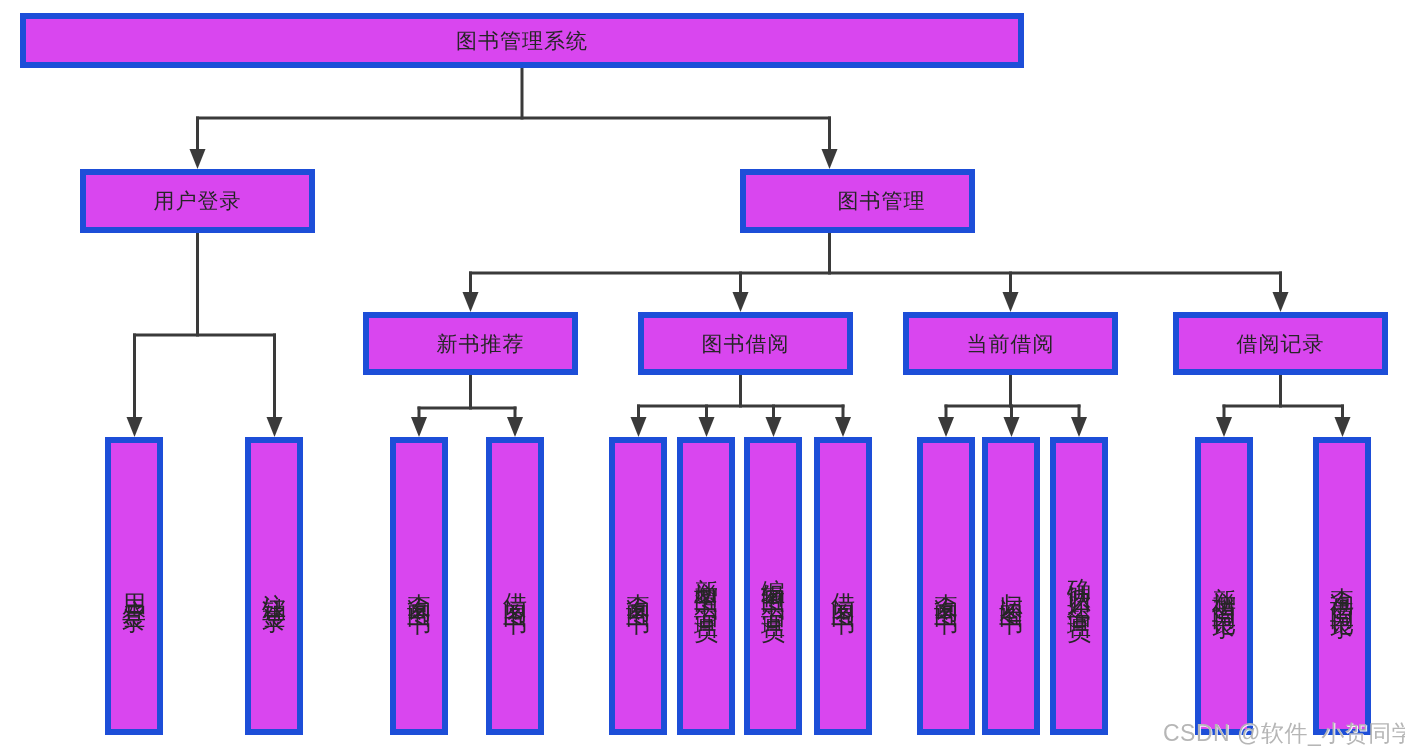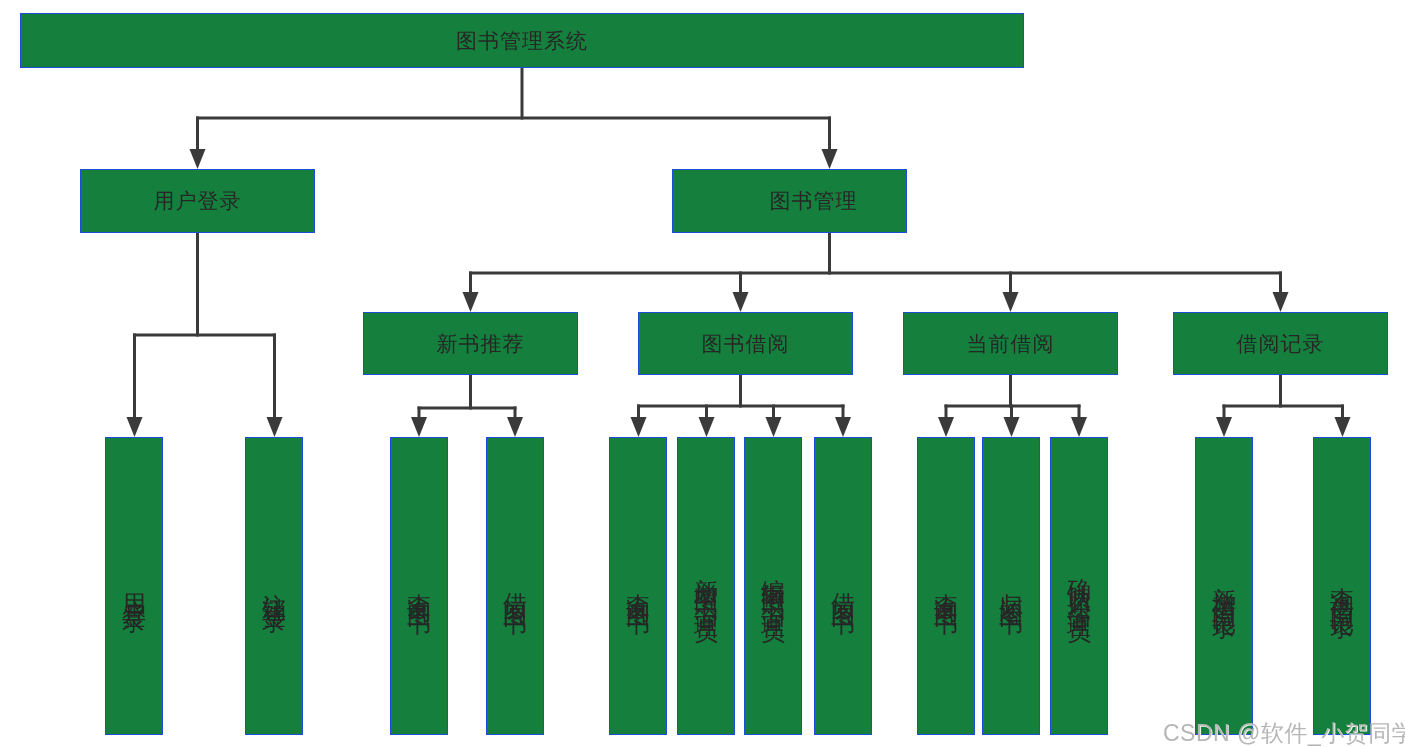--- a/index.html
+++ b/index.html
@@ -18,22 +18,22 @@
   .connectors {
     position: absolute;
     left: 0;
     top: 0;
     width: 1405px;
     height: 747px;
   }
   .box {
     position: absolute;
     box-sizing: border-box;
-    border: 1px solid #1d4ed8;
-    background: #15803d;
+    border: 6px solid #1d4ed8;
+    background: #d946ef;
     color: #262626;
     display: flex;
     align-items: center;
     justify-content: center;
     text-align: center;
   }
   .hlabel {
     font-size: 21px;
     letter-spacing: 1px;
     white-space: nowrap;
@@ -42,21 +42,21 @@
     writing-mode: vertical-rl;
     font-size: 24px;
     letter-spacing: 6px;
     line-height: 1;
     white-space: nowrap;
   }
   
   .n-root  { left: 20px;   top: 13px;  width: 1004px; height: 55px; }
   
   .n-login { left: 80px;   top: 169px; width: 235px;  height: 64px; }
-  .n-mgmt  { left: 672px;  top: 169px; width: 235px;  height: 64px; padding-left: 48px; }
+  .n-mgmt  { left: 740px;  top: 169px; width: 235px;  height: 64px; padding-left: 48px; }
   
   .lv3     { top: 312px; width: 215px; height: 63px; }
   .n-s0    { left: 363px; padding-left: 20px; }
   .n-s1    { left: 638px; }
   .n-s2    { left: 903px; }
   .n-s3    { left: 1173px; }
   
   .vbox    { top: 437px; width: 58px; height: 298px; }
   .n-l-a0  { left: 105px;  }
   .n-l-a1  { left: 245px;  }

